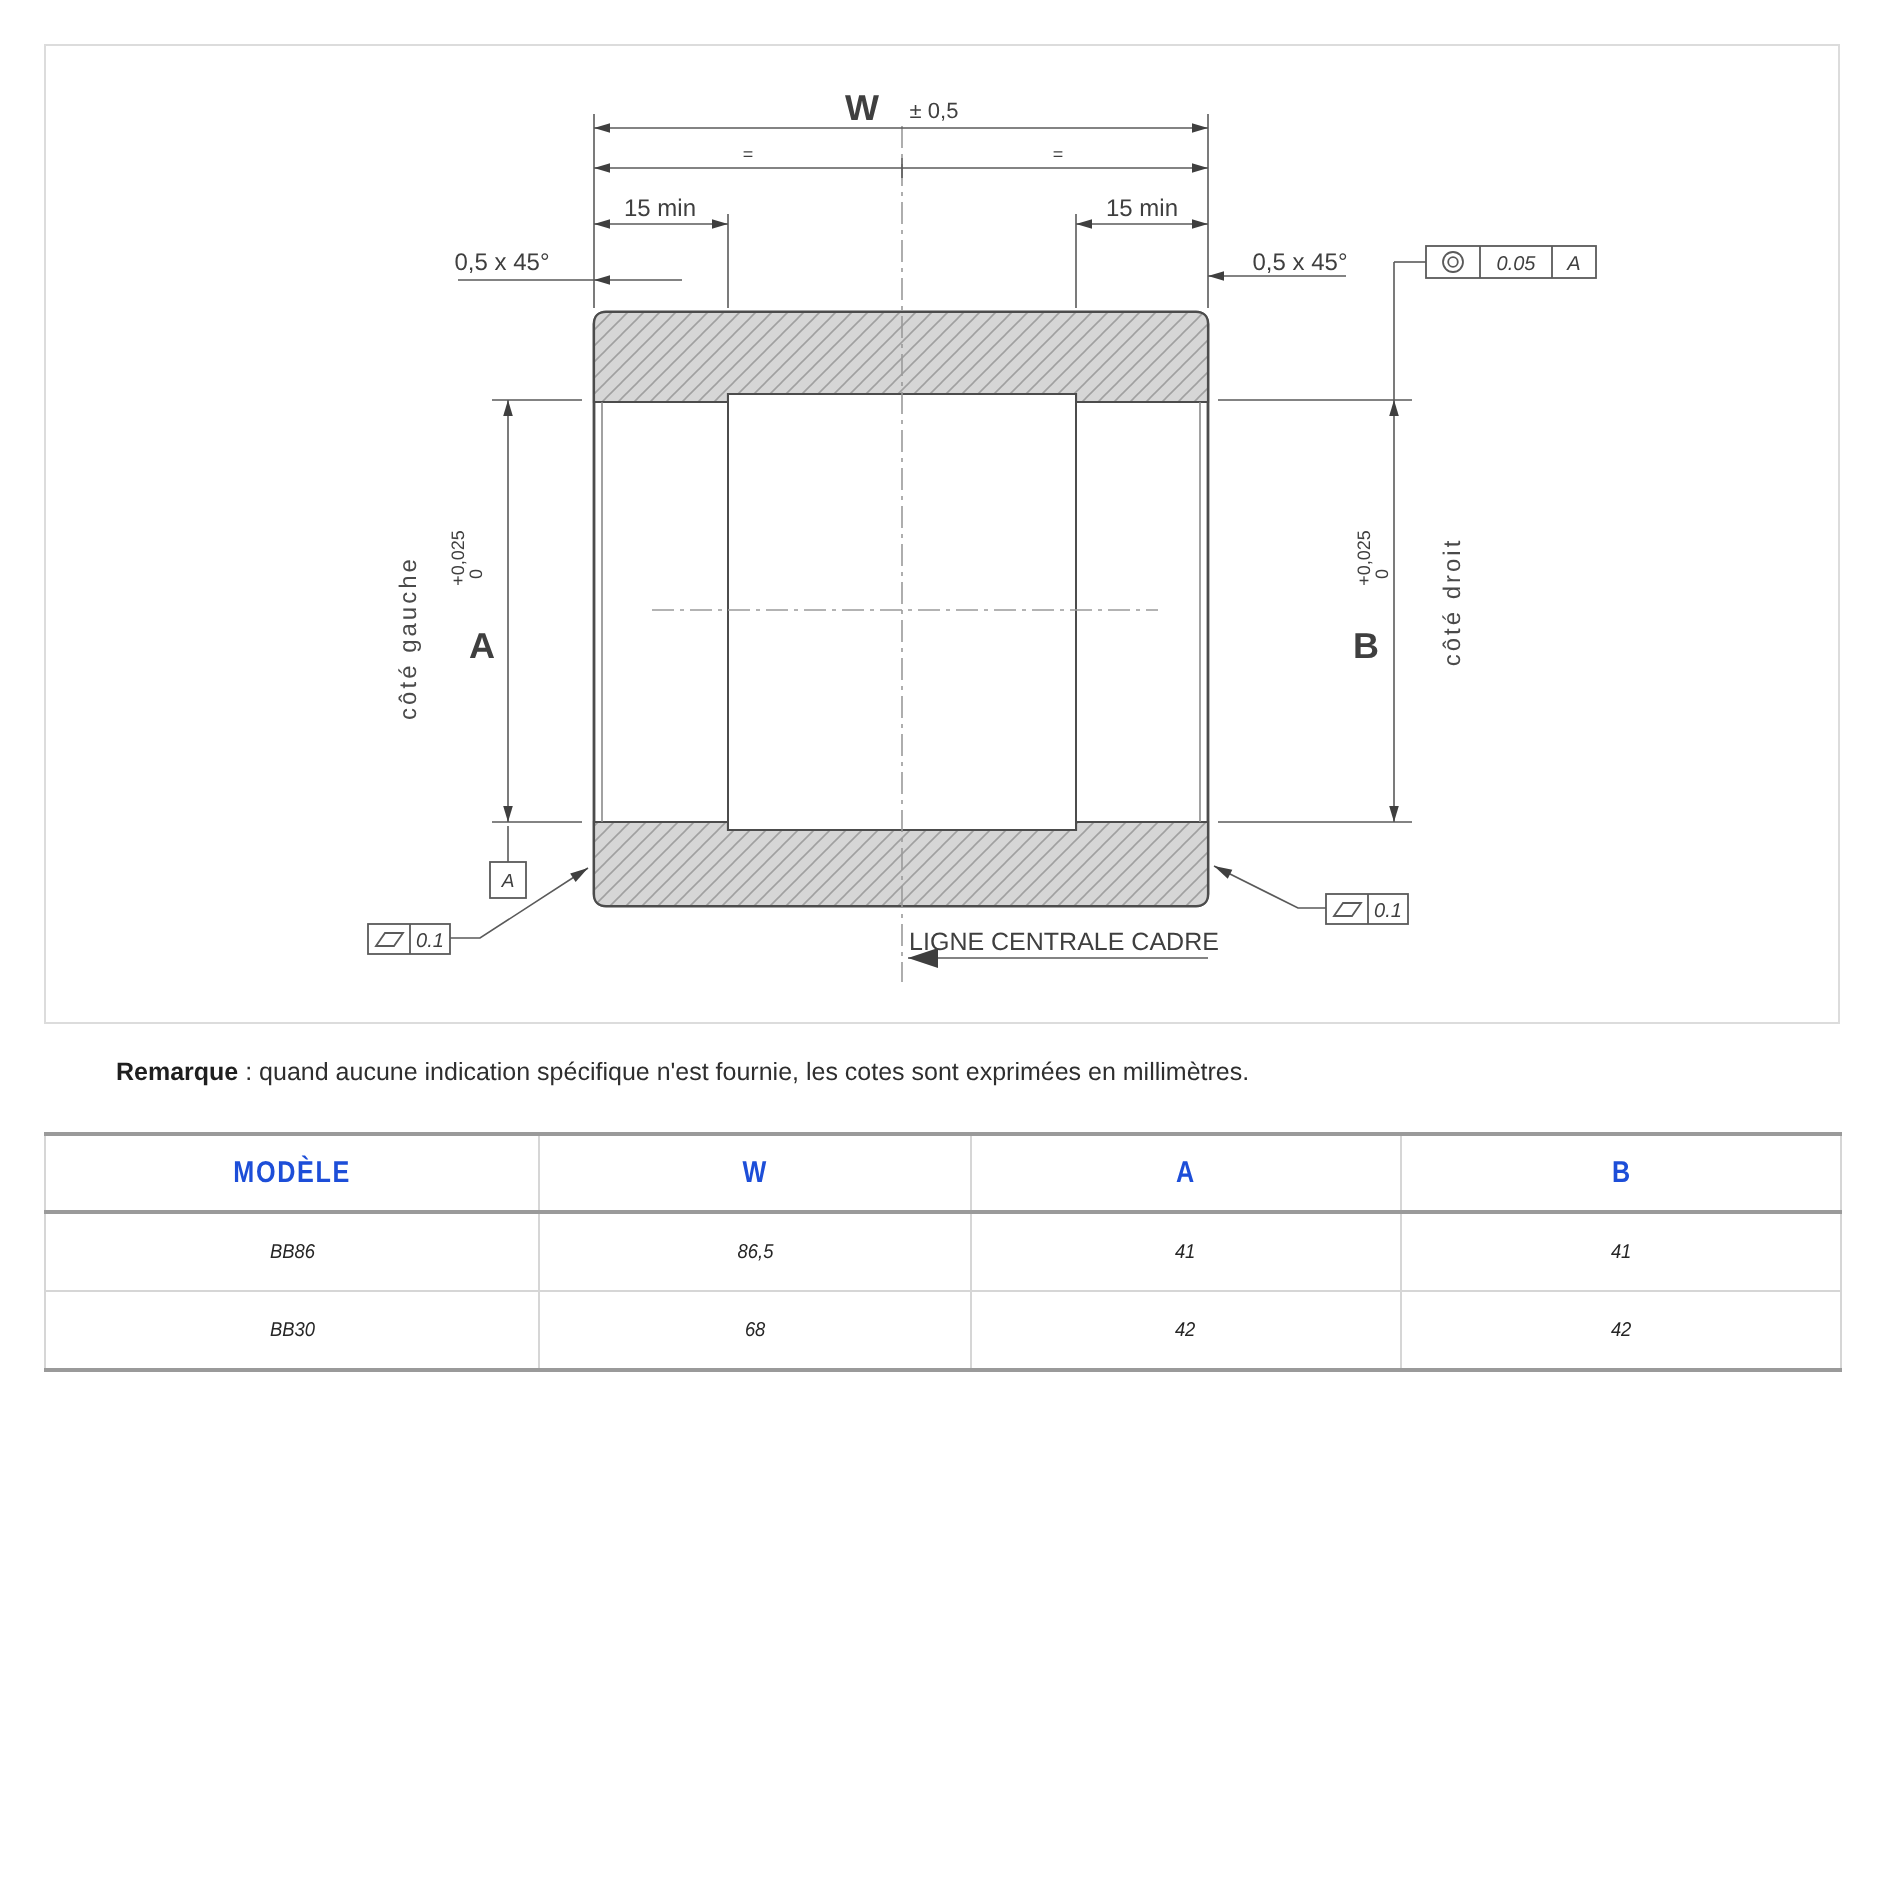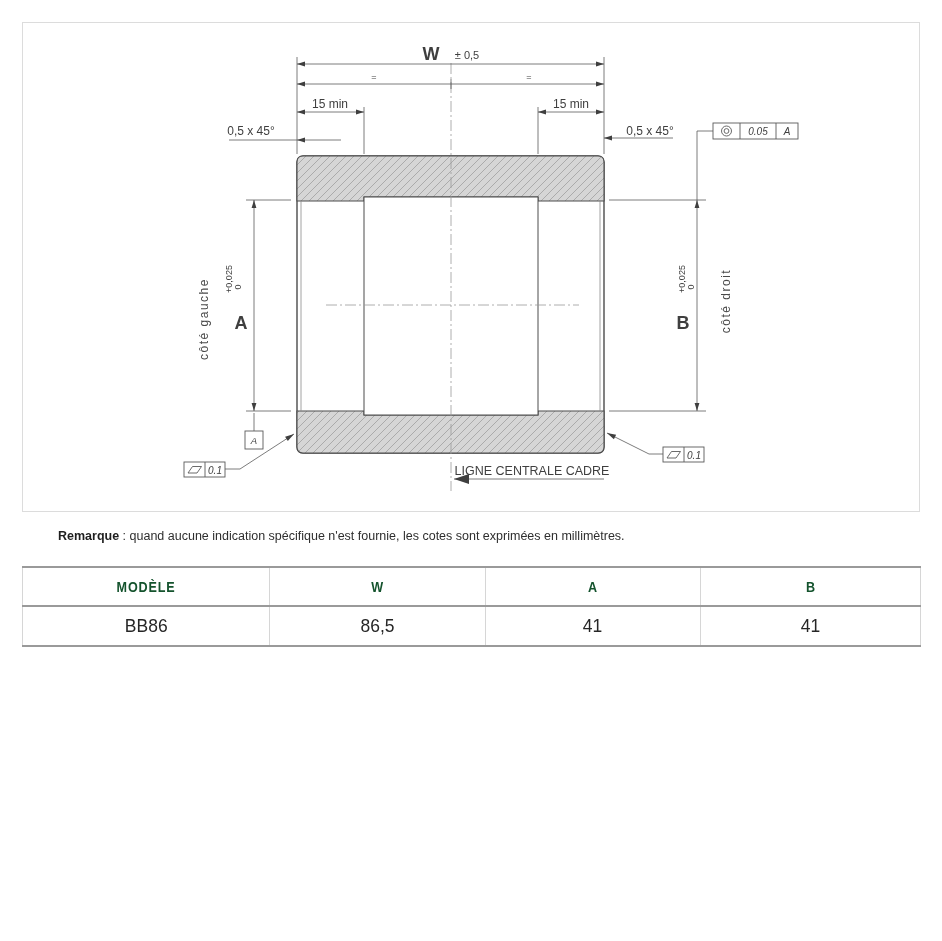--- a/index.html
+++ b/index.html
@@ -16,22 +16,22 @@
   .ital{font-style:italic;}
   .side-t{font-size:12px;fill:#4a4a4a;letter-spacing:1.5px;}
 
   .remark{position:absolute;left:22px;top:529px;width:880px;font-size:12.5px;color:#2e2e2e;}
   .remark b{font-weight:bold;color:#1f1f1f;padding-left:36px;}
 
   .spec-table{position:absolute;left:22px;top:566px;width:898px;border-collapse:collapse;
         background:#fff;table-layout:fixed;}
   .spec-table tr{border-top:1px solid #d6d6d6;}
   .spec-table th,.spec-table td{border-left:1px solid #d6d6d6;text-align:center;padding:0;}
-  .spec-table th{height:37px;font-size:15px;font-weight:bold;color:#14532d;}
-  .spec-table td{height:38px;font-size:19px;color:#262626;}
+  .spec-table th{height:37px;font-size:15px;font-weight:bold;color:#1d4ed8;}
+  .spec-table td{height:38px;font-size:10px;color:#262626;font-style:italic;}
   .spec-table{border-top:2px solid #9a9a9a;border-bottom:2px solid #9a9a9a;
         border-left:1px solid #d6d6d6;border-right:1px solid #d6d6d6;}
   .spec-table thead tr{border-top:none;border-bottom:2px solid #9a9a9a;}
   .spec-table th span{display:inline-block;transform:scaleX(.84);letter-spacing:1px;}
   .spec-table td span{display:inline-block;transform:scaleX(.92);}
 </style>
 </head>
 <body>
 
 <div class="page">
@@ -178,16 +178,22 @@
         <th><span>B</span></th>
       </tr>
     </thead>
     <tbody>
       <tr>
         <td><span>BB86</span></td>
         <td><span>86,5</span></td>
         <td><span>41</span></td>
         <td><span>41</span></td>
       </tr>
+      <tr>
+        <td><span>BB30</span></td>
+        <td><span>68</span></td>
+        <td><span>42</span></td>
+        <td><span>42</span></td>
+      </tr>
     </tbody>
   </table>
 
 </div>
 
 </body></html>

